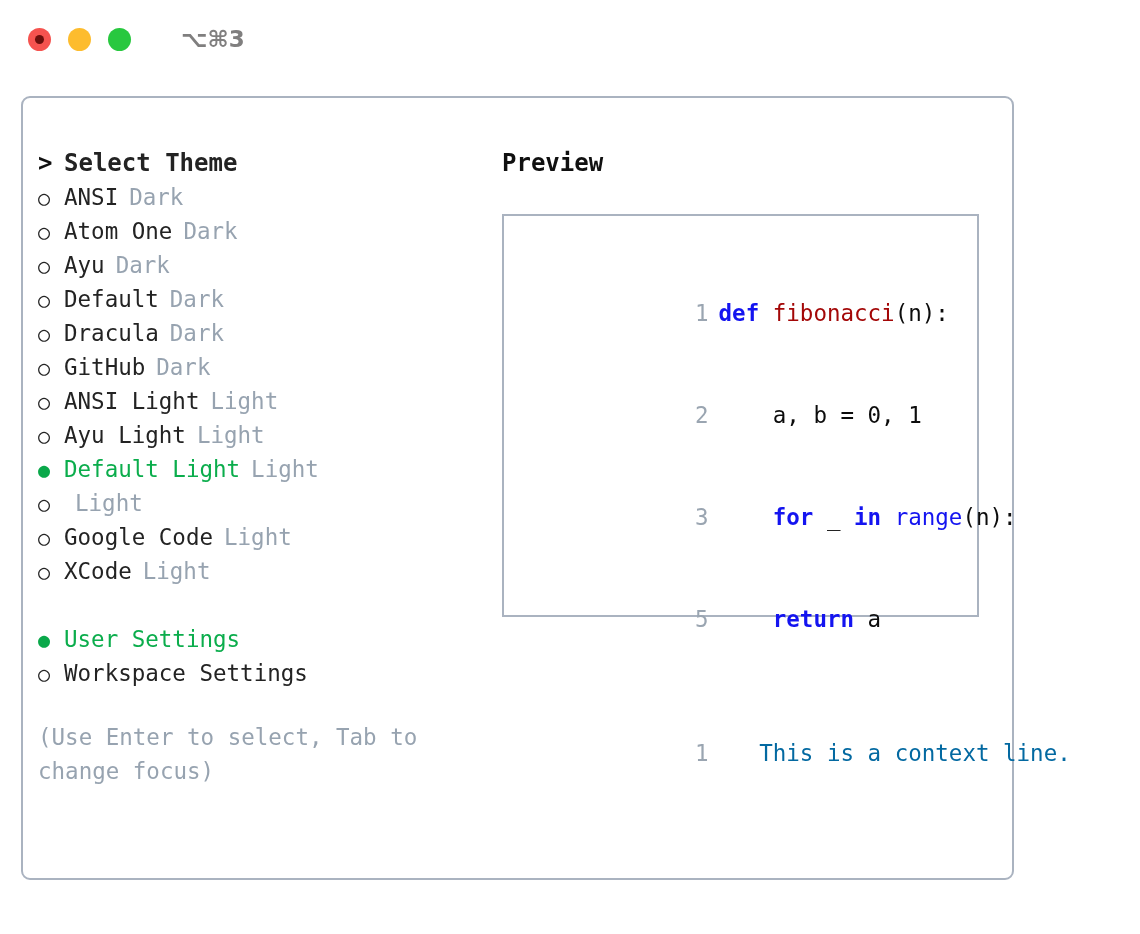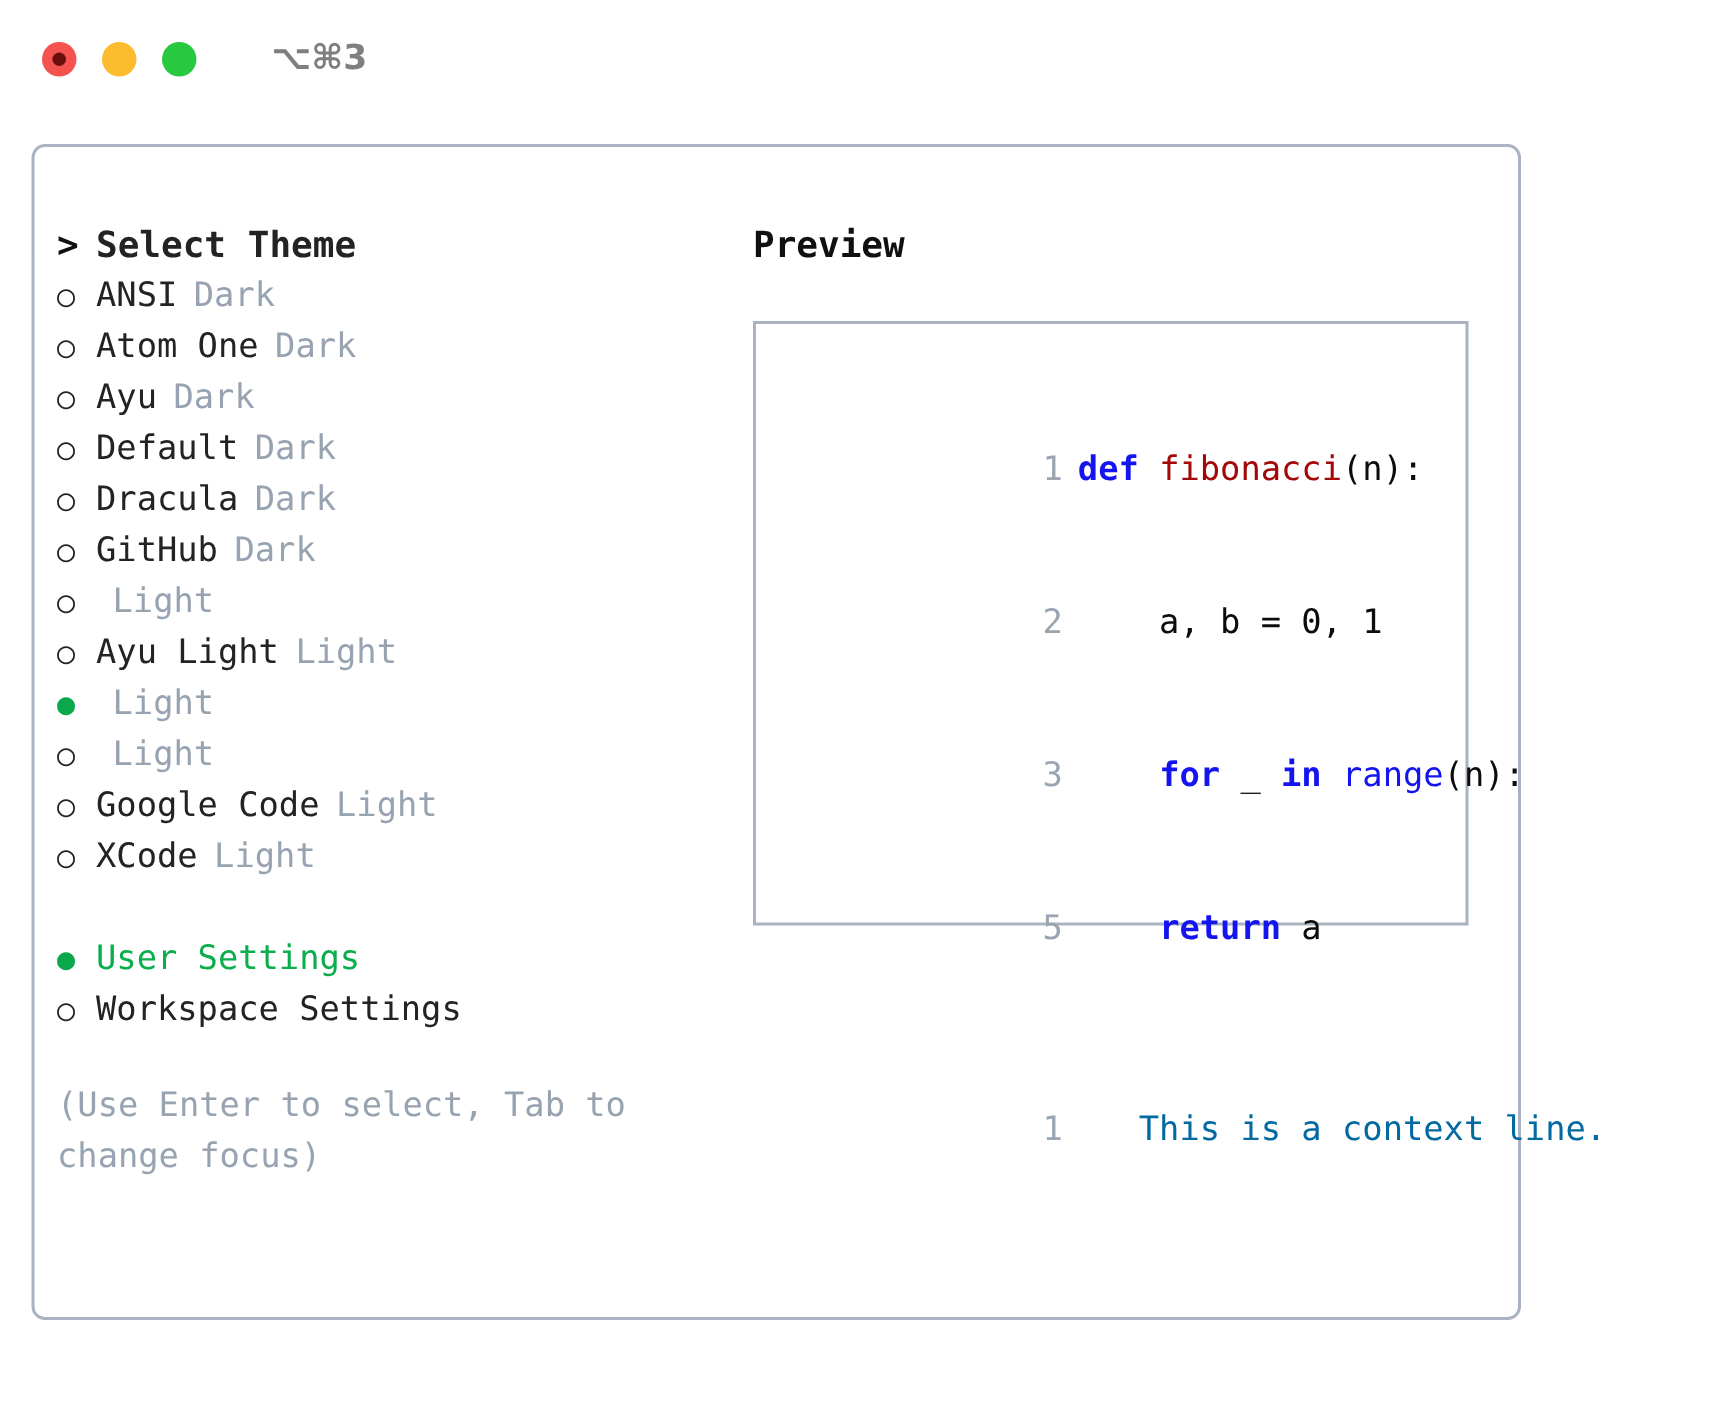--- a/index.html
+++ b/index.html
@@ -230,31 +230,33 @@
         </div>
 
         <div class="row">
           <span class="marker">○</span>
           <span class="name">GitHub</span>
           <span class="tag">Dark</span>
         </div>
 
         <div class="row">
           <span class="marker">○</span>
+          <span class="name">ANSI Light</span>
           <span class="tag">Light</span>
         </div>
 
         <div class="row">
           <span class="marker">○</span>
           <span class="name">Ayu Light</span>
           <span class="tag">Light</span>
         </div>
 
         <div class="row selected">
           <span class="marker selected">●</span>
+          <span class="name">Default Light</span>
           <span class="tag">Light</span>
         </div>
 
         <div class="row">
           <span class="marker">○</span>
           <span class="tag">Light</span>
         </div>
 
         <div class="row">
           <span class="marker">○</span>

